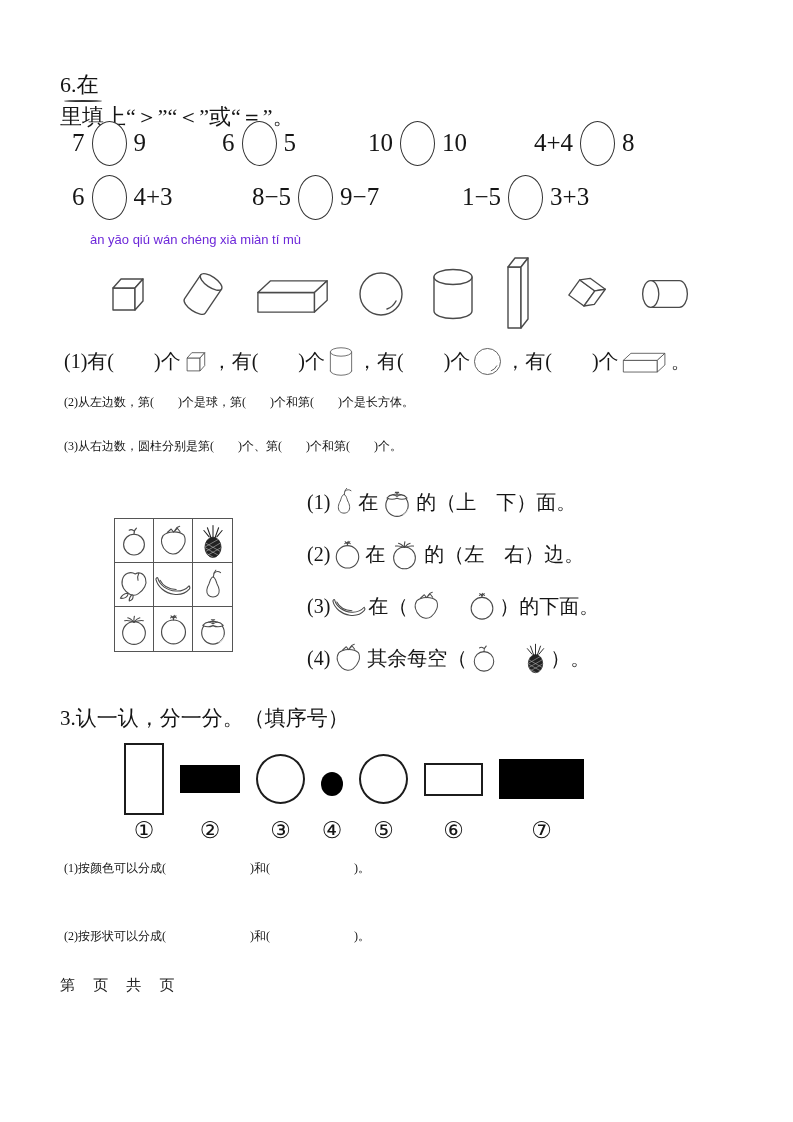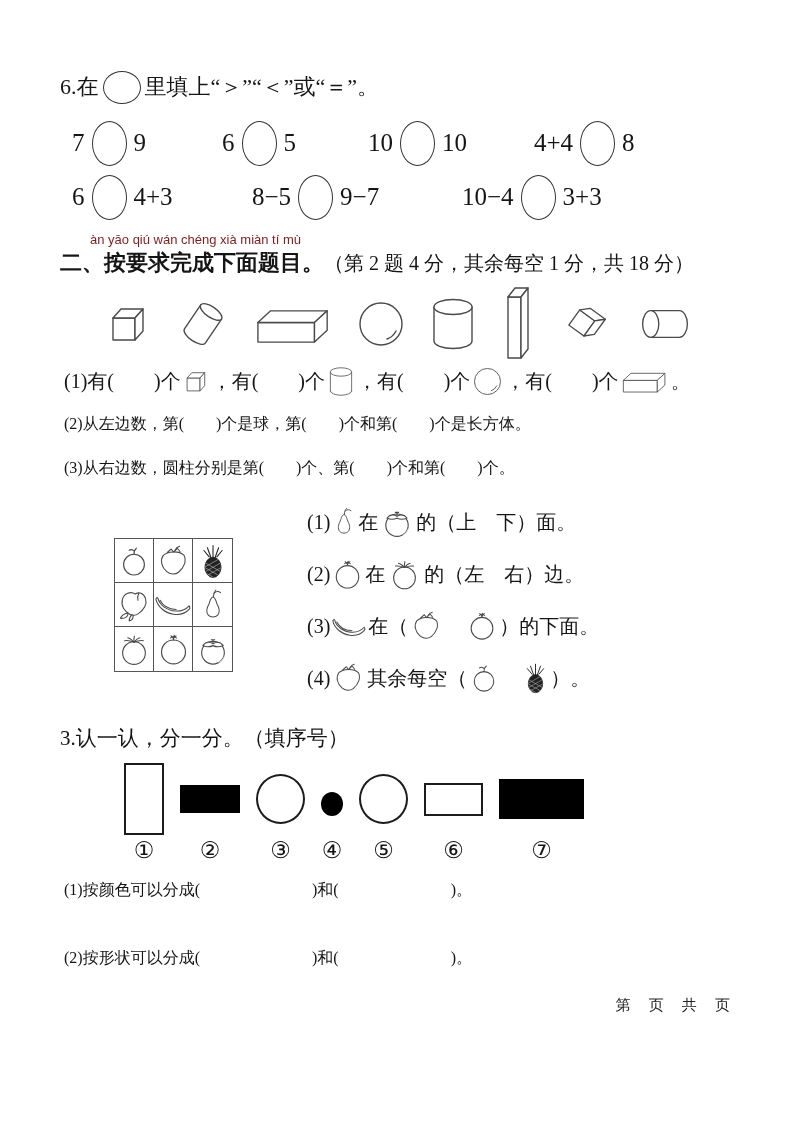--- a/index.html
+++ b/index.html
@@ -1,42 +1,42 @@
 <!DOCTYPE html>
 <html><head>
 <meta charset="utf-8">
 <style>
   html,body{margin:0;padding:0;background:#fff;}
   body{width:793px;height:1122px;overflow:hidden;color:#151515;
        font-family:"Liberation Serif","DejaVu Serif",serif;}
   .page{padding:70px 56px 0 60px;position:relative;}
 
   
-  .q6-title{display:flex;align-items:center;font-size:22px;height:34px;}
+  .q6-title{display:flex;align-items:flex-start;font-size:22px;height:34px;flex-direction:column;}
   .oc{display:inline-block;border:1.6px solid #333;border-radius:50%;background:#fff;}
   .oc-h{width:36px;height:31px;margin:0 4px;}
   .cmp-row{position:relative;height:54px;}
   .row1{margin-top:12px;}
   .cmp{position:absolute;top:0;display:flex;align-items:center;font-size:25px;height:54px;}
   .oc-c{width:33px;height:43px;margin:0 7px;}
 
   
-  .pinyin{margin:8px 0 0 30px;font-size:13px;color:#7f1d1d;height:16px;
+  .pinyin{margin:8px 0 0 30px;font-size:13px;color:#6d28d9;height:16px;
           font-family:"Liberation Sans","DejaVu Sans",sans-serif;}
   .sec2{display:flex;align-items:baseline;height:30px;}
   .sec2 .t{font-size:22px;font-weight:700;font-family:"Liberation Sans","DejaVu Sans",sans-serif;}
   .sec2 .s{font-size:20px;}
 
   
   .qtitle{font-size:21px;height:28px;margin-top:18px;}
   .shape-row{margin-top:6px;height:80px;display:flex;align-items:center;justify-content:center;gap:22px;}
   .shape-row svg,.iconline svg{display:block;}
-  .iconline{display:flex;align-items:center;font-size:20px;height:34px;margin-left:4px;}
+  .iconline{display:flex;align-items:center;font-size:20px;height:34px;margin-top:10px;margin-left:4px;}
   .iconline svg{margin:0 2px;}
-  .qline{font-size:16px;height:28px;margin-top:16px;margin-left:4px;}
+  .qline{font-size:12px;height:28px;margin-top:16px;margin-left:4px;}
 
   
   .q2-body{display:flex;margin-top:16px;}
   .fgrid{margin-left:54px;margin-top:36px;border:1.2px solid #555;display:grid;
          grid-template-columns:repeat(3,39px);grid-auto-rows:44px;align-self:flex-start;}
   .fcell{border-right:1.2px solid #555;border-bottom:1.2px solid #555;
          display:flex;align-items:center;justify-content:center;}
   .fcell:nth-child(3n){border-right:none;}
   .fcell:nth-child(n+7){border-bottom:none;}
   .q2-qs{margin-left:74px;}
@@ -49,21 +49,21 @@
   .s3zone{height:74px;display:flex;align-items:center;justify-content:center;}
   .s3num{font-size:23px;height:30px;line-height:30px;}
   .sh-rect-v{width:36px;height:68px;border:2.2px solid #1c1c1c;background:#fff;}
   .sh-rect-b{width:60px;height:28px;background:#000;}
   .sh-circle{width:45px;height:46px;border:2.2px solid #1c1c1c;border-radius:50%;background:#fff;}
   .sh-dot{width:22px;height:24px;border-radius:50%;background:#000;margin-top:10px;}
   .sh-rect-w{width:55px;height:29px;border:2.4px solid #1c1c1c;background:#fff;}
   .sh-rect-bl{width:85px;height:40px;background:#000;}
 
   
-  .footer{margin-top:20px;text-align:right;font-size:15px;letter-spacing:7px;
+  .footer{margin-top:20px;text-align:left;font-size:15px;letter-spacing:7px;
           font-family:"Liberation Sans","DejaVu Sans",sans-serif;color:#222;}
 
   svg .ln{fill:none;stroke:#4a4a4a;stroke-width:1.4;stroke-linecap:round;stroke-linejoin:round;}
   svg .lnf{fill:#fff;stroke:#4a4a4a;stroke-width:1.4;stroke-linejoin:round;}
 </style>
 </head>
 <body>
 
 <svg width="0" height="0" style="position:absolute" aria-hidden="true">
   <defs>
@@ -206,31 +206,27 @@
       <span>6</span>
       <span class="oc oc-c"></span>
       <span>4+3</span>
     </div>
     <div class="cmp" style="left:192px">
       <span>8−5</span>
       <span class="oc oc-c"></span>
       <span>9−7</span>
     </div>
     <div class="cmp" style="left:402px">
-      <span>10−4</span>
+      <span>1−5</span>
       <span class="oc oc-c"></span>
       <span>3+3</span>
     </div>
   </div>
 
   <div class="pinyin">àn  yāo  qiú  wán chéng  xià  miàn  tí   mù</div>
-  <div class="sec2">
-    <span class="t">二、按要求完成下面题目。</span>
-    <span class="s">（第 2 题 4 分，其余每空 1 分，共 18 分）</span>
-  </div>
 
 
   <div class="shape-row">
     <svg width="46" height="46">
         <use href="#sym-cube"></use>
       </svg>
     <svg width="58" height="58">
         <use href="#sym-cyl-tilt"></use>
       </svg>
     <svg width="80" height="45">

